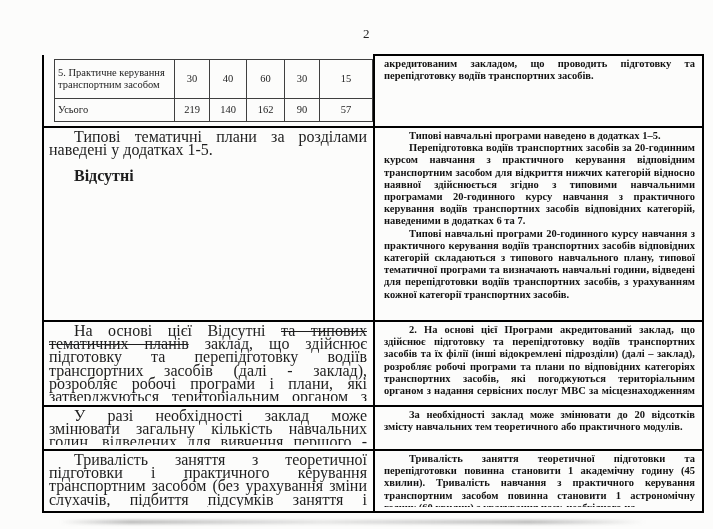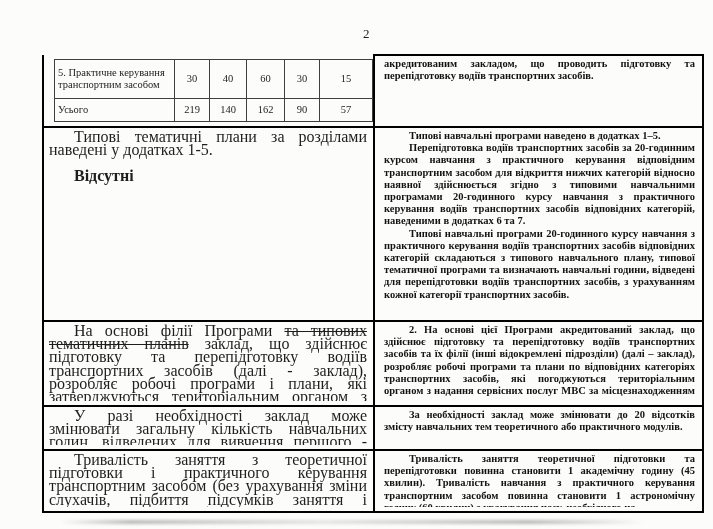--- a/index.html
+++ b/index.html
@@ -137,21 +137,21 @@
             <p>Типові навчальні програми наведено в додатках 1–5.</p>
             <p>Перепідготовка водіїв транспортних засобів за 20-годинним курсом навчання з практичного керування відповідним транспортним засобом для відкриття нижчих категорій відносно наявної здійснюється згідно з типовими навчальними програмами 20-годинного курсу навчання з практичного керування водіїв транспортних засобів відповідних категорій, наведеними в додатках 6 та 7.</p>
             <p>Типові навчальні програми 20-годинного курсу навчання з практичного керування водіїв транспортних засобів відповідних категорій складаються з типового навчального плану, типової тематичної програми та визначають навчальні години, відведені для перепідготовки водіїв транспортних засобів, з урахуванням кожної категорії транспортних засобів.</p>
           </div>
         </td>
       </tr>
 
       <tr class="r3">
         <td class="lc">
           <div class="clip">
-            <p><span>На основі філії Програми </span><s class="struck">та типових тематичних планів</s><span> заклад, що здійснює підготовку та перепідготовку водіїв транспортних засобів (далі - заклад), розробляє робочі програми і плани, які затверджуються територіальним органом з надання сервісних послуг МВС за місцезнаходженням закладу.</span></p>
+            <p><span>На основі цієї Відсутні </span><s class="struck">та типових тематичних планів</s><span> заклад, що здійснює підготовку та перепідготовку водіїв транспортних засобів (далі - заклад), розробляє робочі програми і плани, які затверджуються територіальним органом з надання сервісних послуг МВС за місцезнаходженням закладу.</span></p>
           </div>
         </td>
         <td class="rc">
           <div class="clip">
             <p>2. На основі цієї Програми акредитований заклад, що здійснює підготовку та перепідготовку водіїв транспортних засобів та їх філії (інші відокремлені підрозділи) (далі – заклад), розробляє робочі програми та плани по відповідних категоріях транспортних засобів, які погоджуються територіальним органом з надання сервісних послуг МВС за місцезнаходженням такого закладу.</p>
           </div>
         </td>
       </tr>
 
       <tr class="r4">

